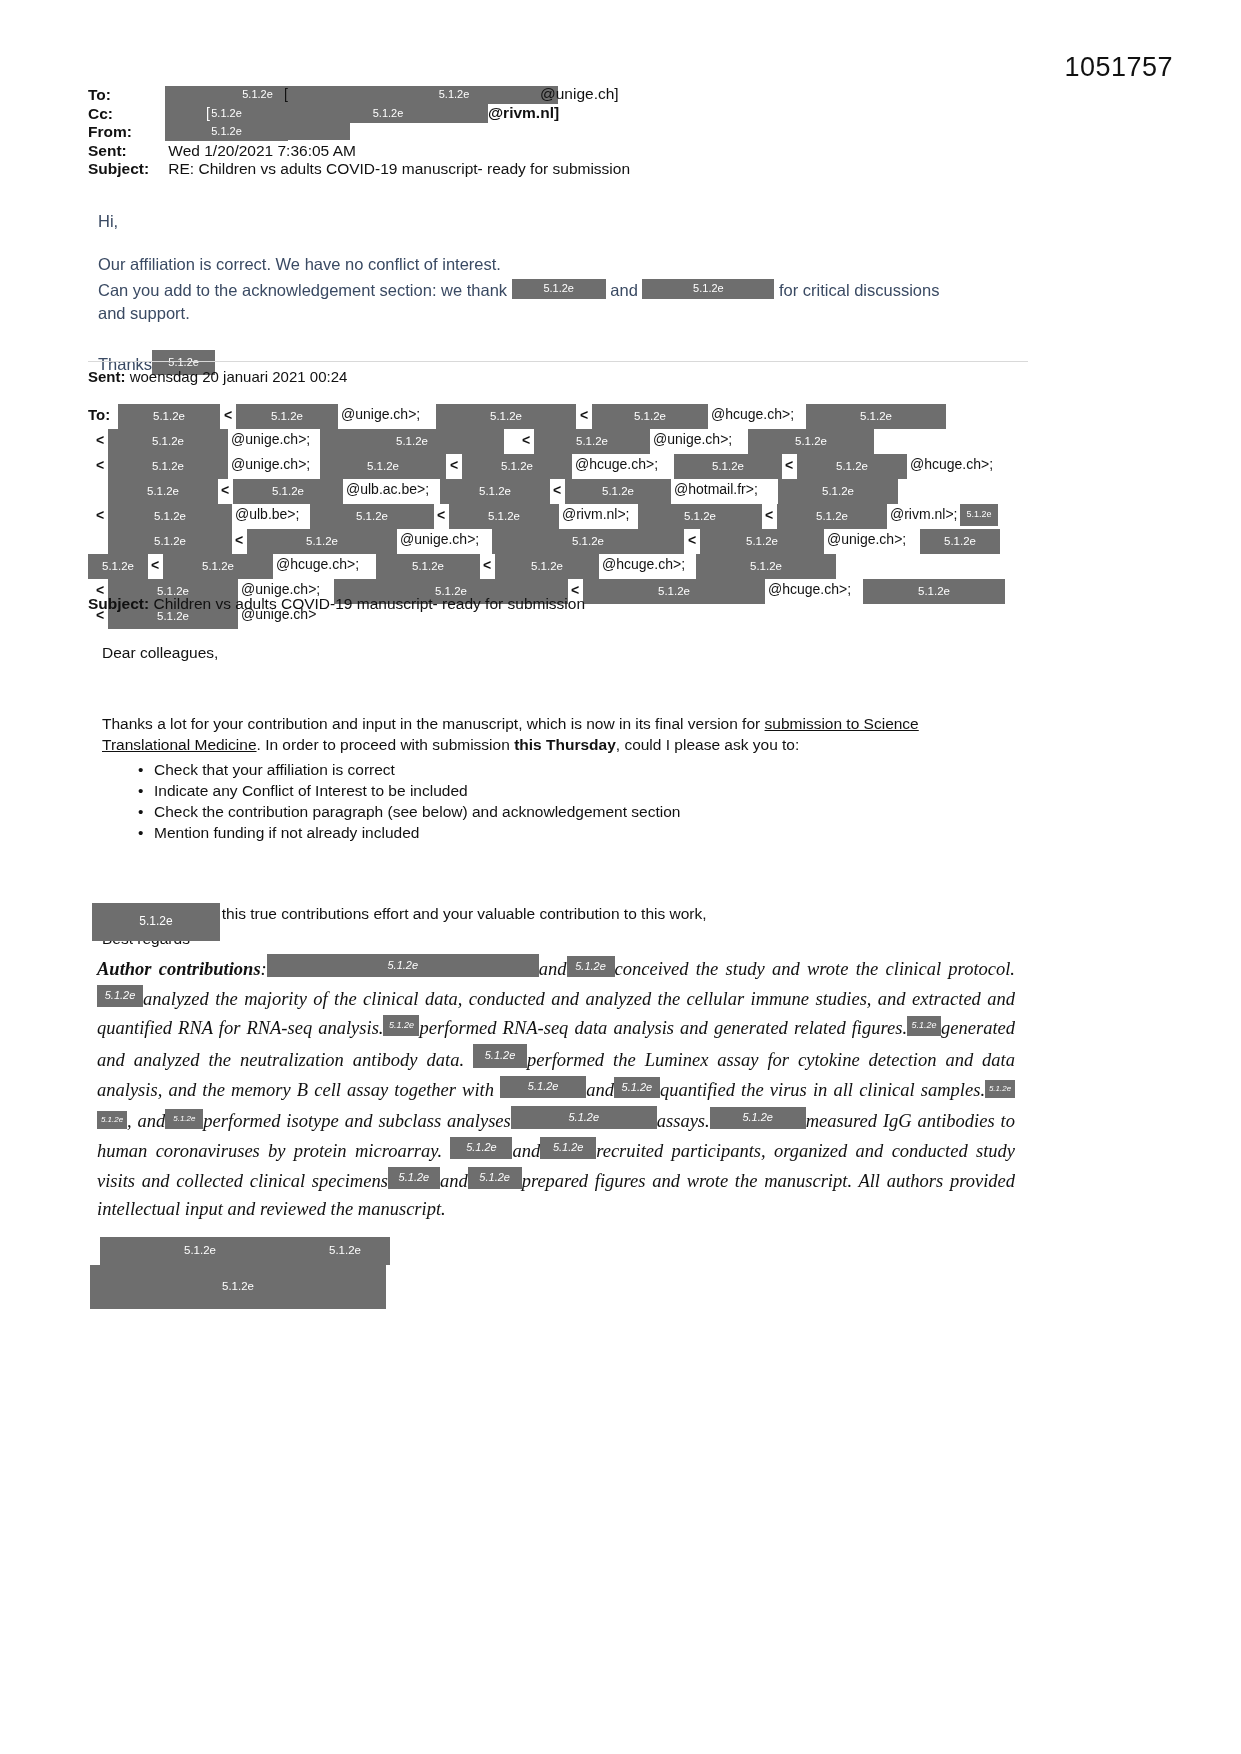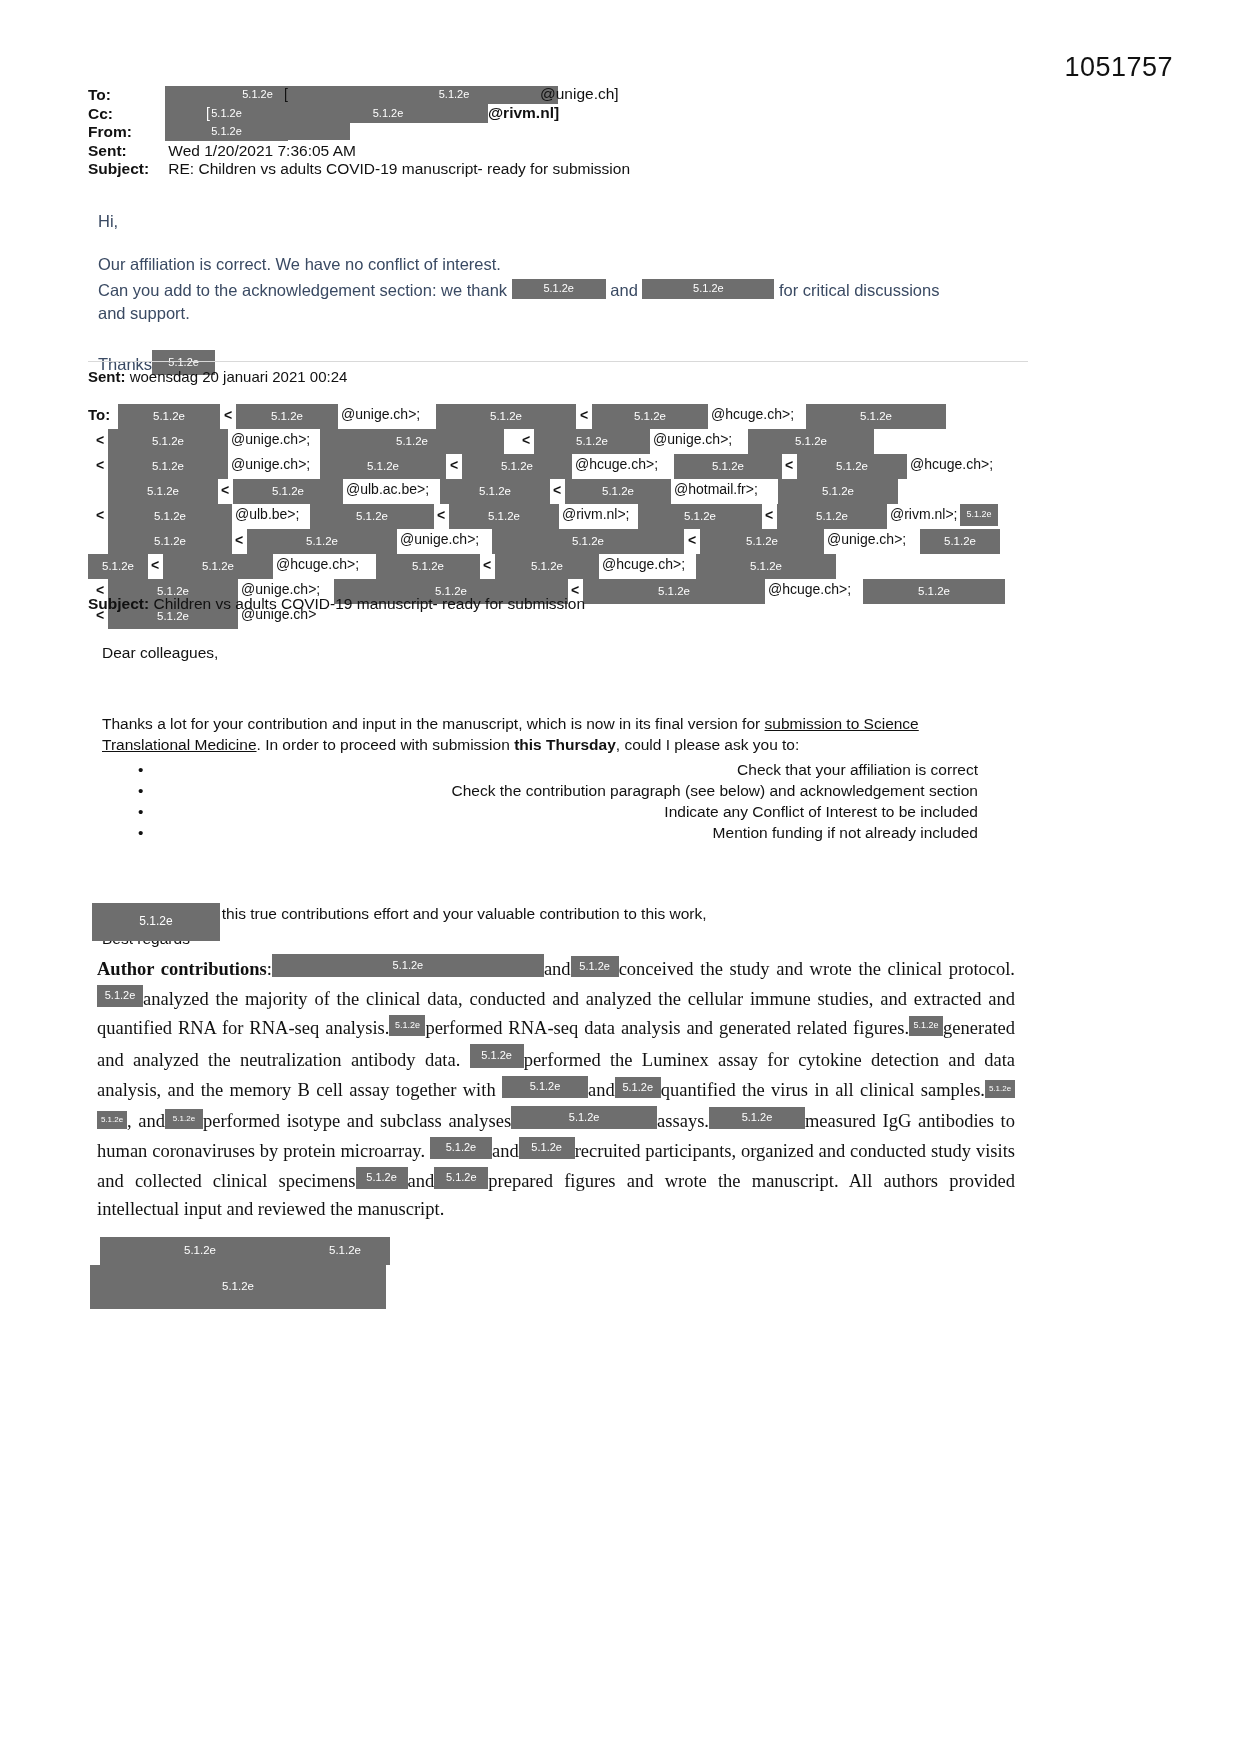--- a/index.html
+++ b/index.html
@@ -178,21 +178,20 @@
   .body2 u { text-decoration: underline; }
   .body2 b { font-weight: bold; }
   .blist {
     margin: 0;
     padding: 0 0 0 56px;
     list-style: none;
   }
   .blist li {
     position: relative;
     line-height: 21px;
-    text-align: right;
   }
   .blist li::before {
     content: "\2022";
     position: absolute;
     left: -16px;
     top: 0;
   }
 
   .sigblock {
     position: absolute;
@@ -204,20 +203,21 @@
   .contrib {
     position: absolute;
     left: 97px;
     top: 952px;
     width: 918px;
     font-family: "Liberation Serif", serif;
     font-size: 18.5px;
     line-height: 28px;
     color: #111;
     text-align: justify;
+    font-style: italic;
   }
   .contrib .hl { font-weight: bold; }
   .contrib .rd {
     font-family: "Liberation Sans", sans-serif;
     position: relative;
     top: 2px;
   }
 
   
   .bottomsig {
@@ -405,22 +405,22 @@
     <span>Children vs adults COVID-19 manuscript- ready for submission</span>
   </div>
 
   <div class="body2">
     <p>Dear colleagues,</p>
     <div class="gap"></div>
     <div class="gap"></div>
     <p><span>Thanks a lot for your contribution and input in the manuscript, which is now in its final version for </span><u>submission to Science Translational Medicine</u><span>.  In order to proceed with submission </span><b>this Thursday</b><span>, could I please ask you to:</span></p>
     <ul class="blist">
       <li>Check that your affiliation is correct</li>
+      <li>Indicate any Conflict of Interest to be included</li>
       <li>Check the contribution paragraph (see below) and acknowledgement section</li>
-      <li>Indicate any Conflict of Interest to be included</li>
       <li>Mention funding if not already included</li>
     </ul>
     <div class="gap"></div>
     <div class="gap"></div>
     <div class="gap" style="height:14px;"></div>
     <p>Thanks again for this true contributions effort and your valuable contribution to this work,</p>
     <p>Best regards</p>
   </div>
 
   <div class="sigblock">

